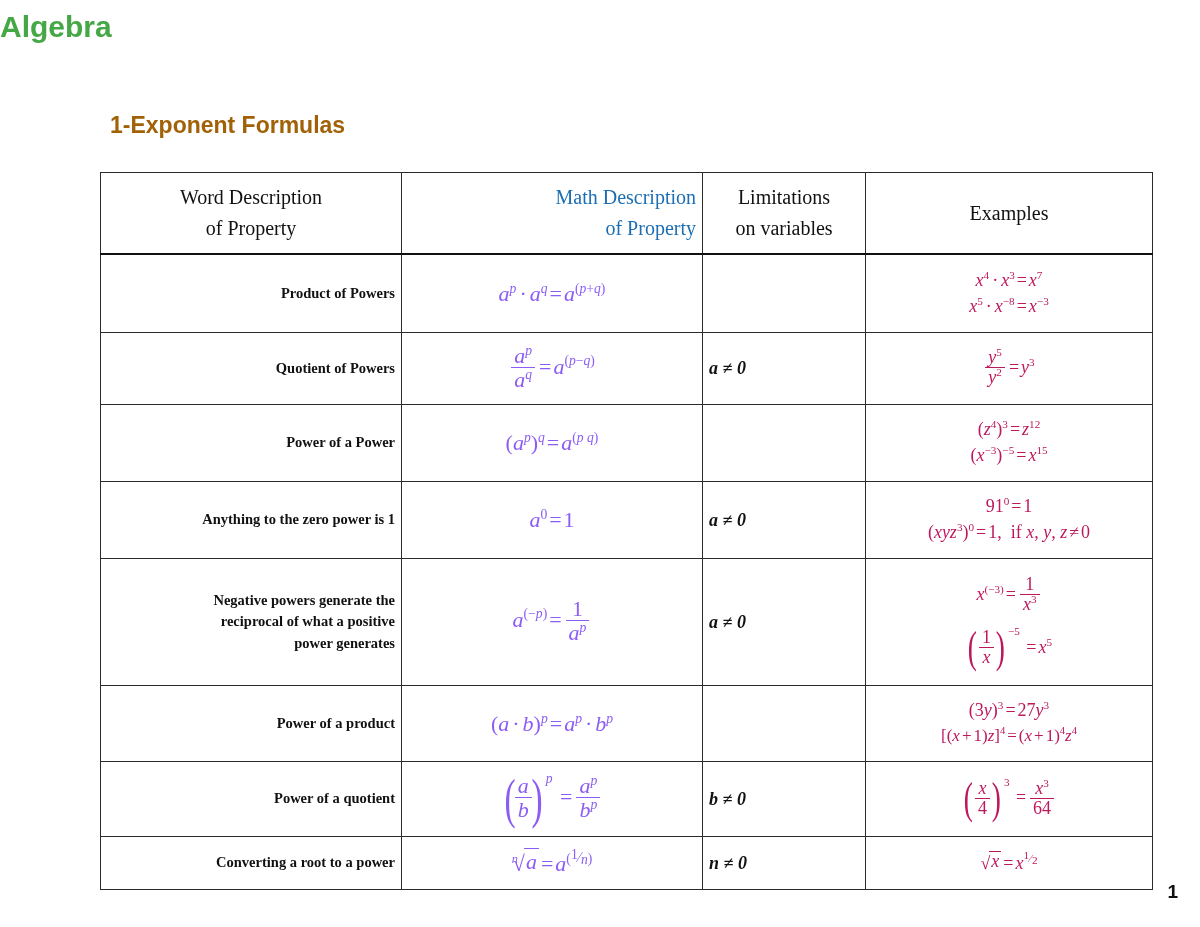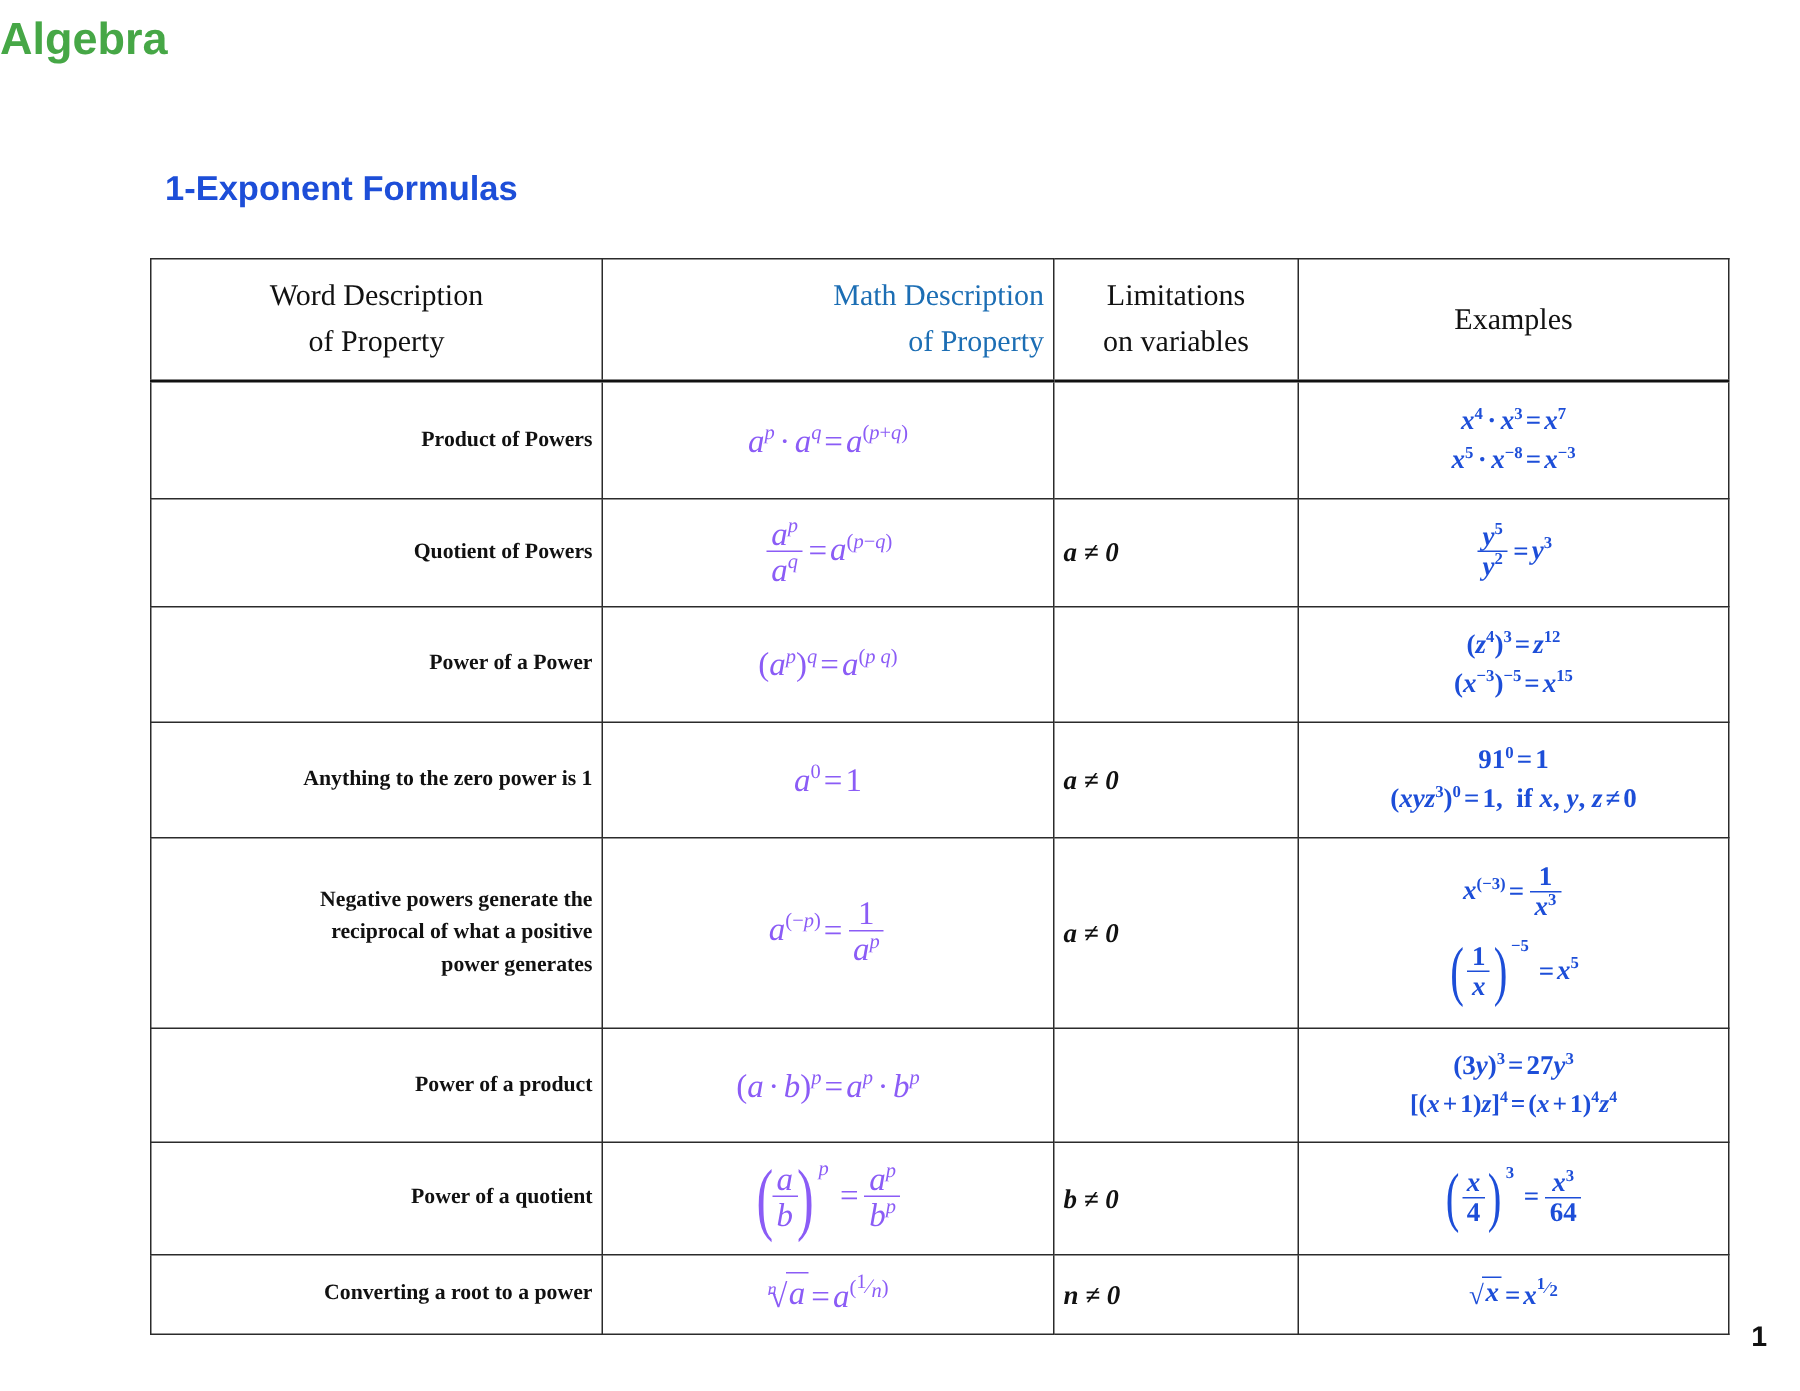--- a/index.html
+++ b/index.html
@@ -30,21 +30,21 @@
   }
   .title-line { display: block; }
 
   .section-heading {
     position: absolute;
     top: 112px;
     left: 110px;
     font-family: "Liberation Sans", sans-serif;
     font-weight: bold;
     font-size: 23px;
-    color: #1d4ed8;
+    color: #a16207;
   }
 
   
   .formula-table {
     position: absolute;
     left: 100px;
     top: 172px;
     width: 1000px;
     border-collapse: collapse;
     table-layout: fixed;
@@ -92,22 +92,22 @@
   }
   .limit {
     text-align: left;
     color: #111;
     font-weight: bold;
     font-style: italic;
     font-size: 18px;
   }
   .ex {
     text-align: center;
-    color: #1d4ed8;
-    font-weight: bold;
+    color: #be185d;
+    font-weight: normal;
     font-style: italic;
     font-size: 18px;
     line-height: 1.1;
   }
 
   
   tr.r-head td { height: 72px; }
   tr.r1 td { height: 69px; }
   tr.r2 td { height: 63px; }
   tr.r3 td { height: 68px; }

